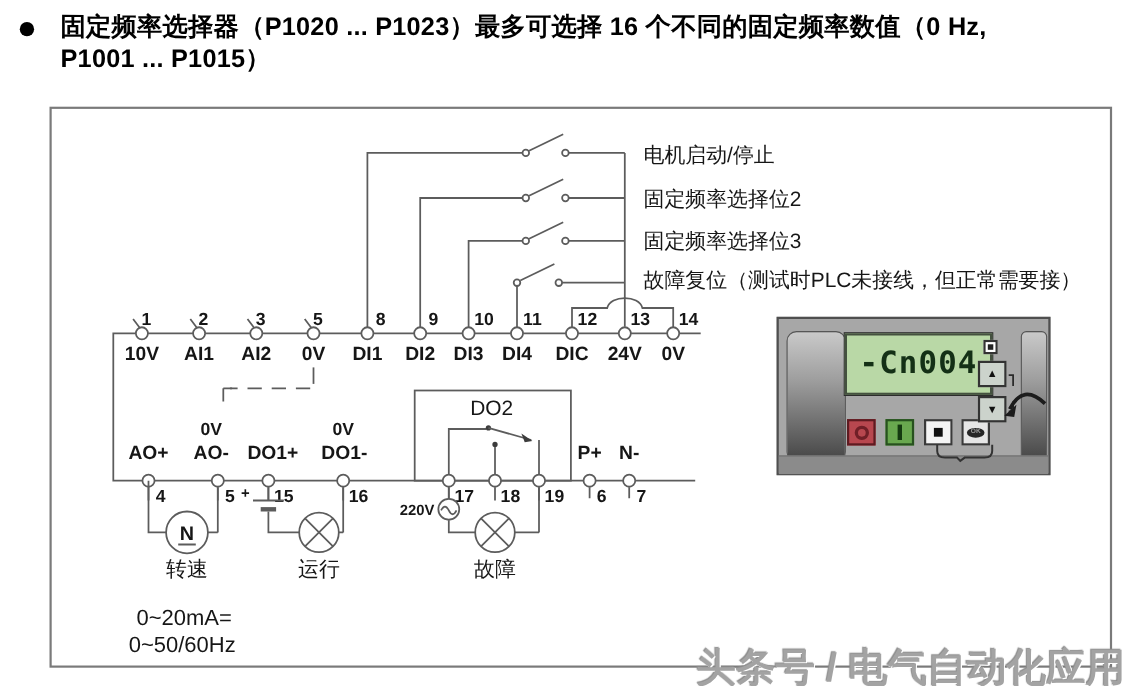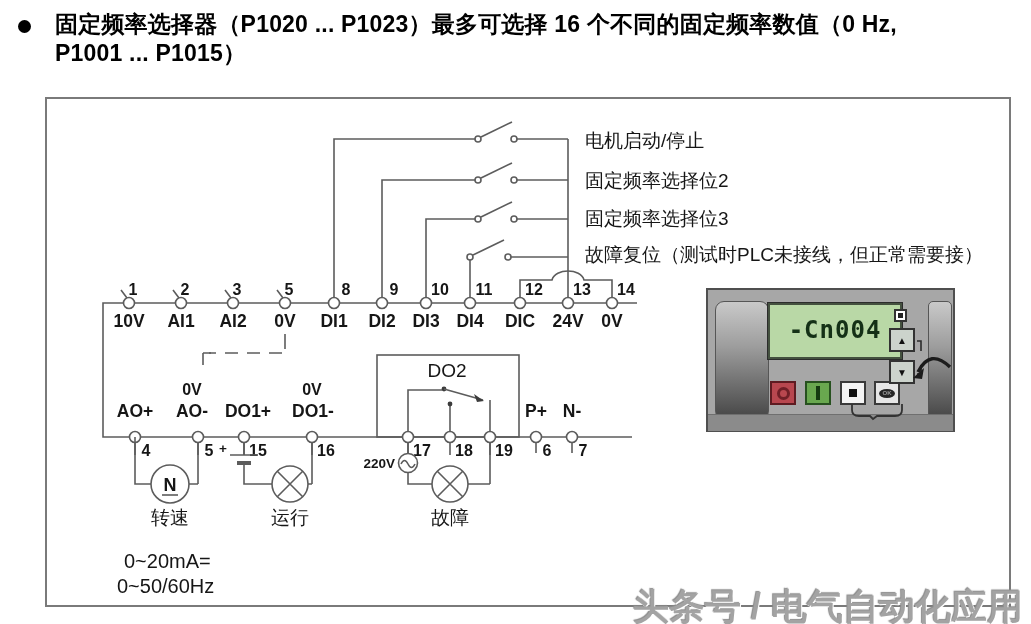--- a/index.html
+++ b/index.html
@@ -31,21 +31,21 @@
   
   .panel{position:absolute;left:706px;top:288px;width:249px;height:144px;background:#a7a7a7;
          border:2px solid #4f4f4f;box-sizing:border-box;z-index:2;}
   .panel-bottom{position:absolute;left:0;top:124px;width:245px;height:16px;background:#8b8b8b;border-top:1px solid #6f6f6f;}
   .cyl{position:absolute;border:1px solid #565656;border-radius:9px;
        background:linear-gradient(180deg,#c9c9c9 0%,#9d9d9d 38%,#454545 100%);}
   .cyl-left{left:7px;top:11px;width:52px;height:117px;}
   .cyl-right{left:220px;top:11px;width:22px;height:117px;border-radius:5px;}
   .lcd{position:absolute;left:60px;top:13px;width:134px;height:56px;background:#b9d8a6;
        border:2px solid #44513f;box-shadow:0 0 0 1px #2c2c2c;box-sizing:border-box;
-       font-family:"DejaVu Sans Mono",monospace;font-weight:700;font-size:24px;color:#143016;
+       font-family:"DejaVu Sans Mono",monospace;font-weight:700;font-size:28px;color:#143016;
        text-align:center;line-height:50px;letter-spacing:1px;}
   .pbtn{position:absolute;width:26px;height:24px;box-sizing:border-box;border:2px solid #333;
         display:flex;align-items:center;justify-content:center;}
   .b-stop{left:62px;top:91px;background:#b8474f;border-color:#5e1b21;}
   .b-stop .ring{width:13px;height:13px;border:3.5px solid #701f27;border-radius:50%;box-sizing:border-box;}
   .b-start{left:97px;top:91px;background:#69a84f;border-color:#27511f;}
   .b-start .bar{width:4px;height:14px;background:#143a10;}
   .b-fn{left:132px;top:91px;background:#f4f4f4;border-color:#3a3a3a;}
   .b-fn .sq{width:8px;height:8px;background:#111;}
   .b-ok{left:166px;top:91px;background:#e6e6e6;border-color:#3a3a3a;}

